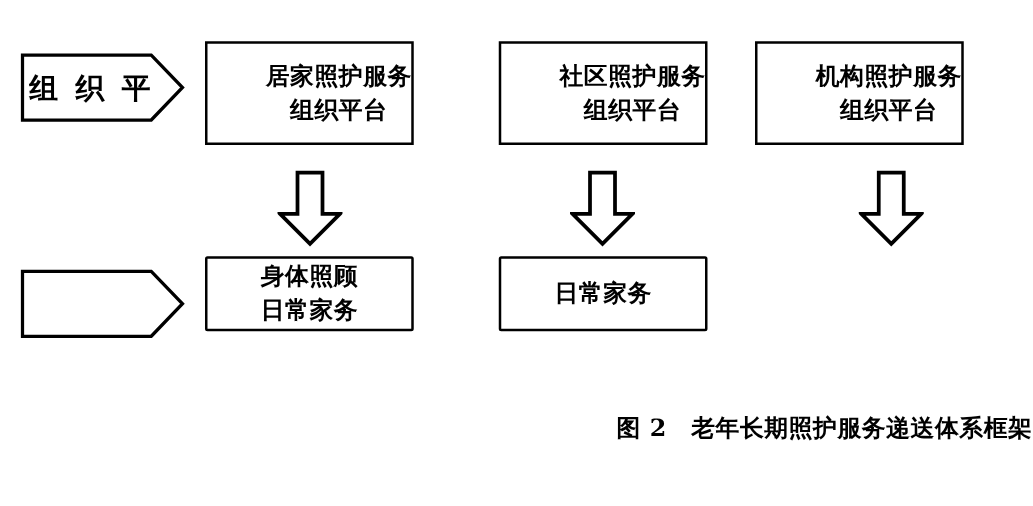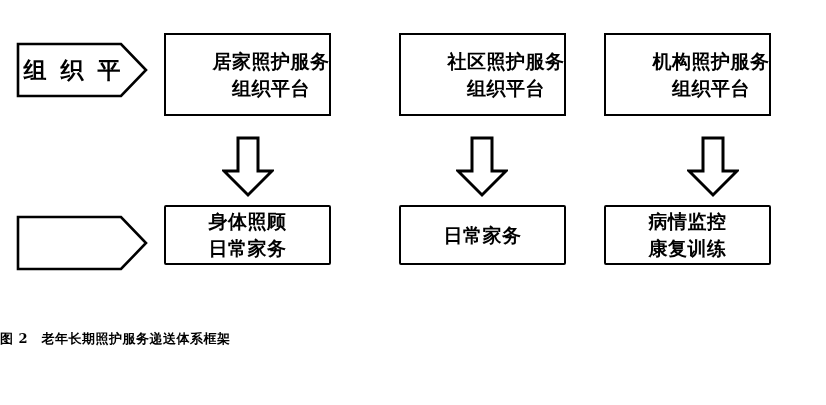--- a/index.html
+++ b/index.html
@@ -99,22 +99,22 @@
   #arrow-col-1 { left: 222px; }
   #arrow-col-2 { left: 456px; }
   #arrow-col-3 { left: 687px; }
 
   
   #figure-caption {
     position: absolute;
     left: 0;
     top: 330px;
     width: 826px;
-    text-align: left;
-    font-size: 13px;
+    text-align: right;
+    font-size: 19px;
     font-weight: 700;
     letter-spacing: 0.5px;
     white-space: pre;
   }
 </style>
 </head>
 <body>
 
 <div id="diagram-canvas">
 
@@ -160,20 +160,16 @@
 
   <div class="node-box platform-box col-3">
     <div class="line">机构照护服务</div>
     <div class="line">组织平台</div>
   </div>
   <div class="block-arrow" id="arrow-col-3">
     <svg width="52" height="62" viewBox="0 0 52 62">
       <polygon points="16,2 36,2 36,35 50,35 26,59 2,35 16,35" fill="#ffffff" stroke="#000000" stroke-width="3" stroke-linejoin="miter"></polygon>
     </svg>
   </div>
-  <div class="node-box service-box col-3">
-    <div class="line">病情监控</div>
-    <div class="line">康复训练</div>
-  </div>
 
   <div id="figure-caption">图 2　老年长期照护服务递送体系框架</div>
 
 </div>
 
 </body></html>

